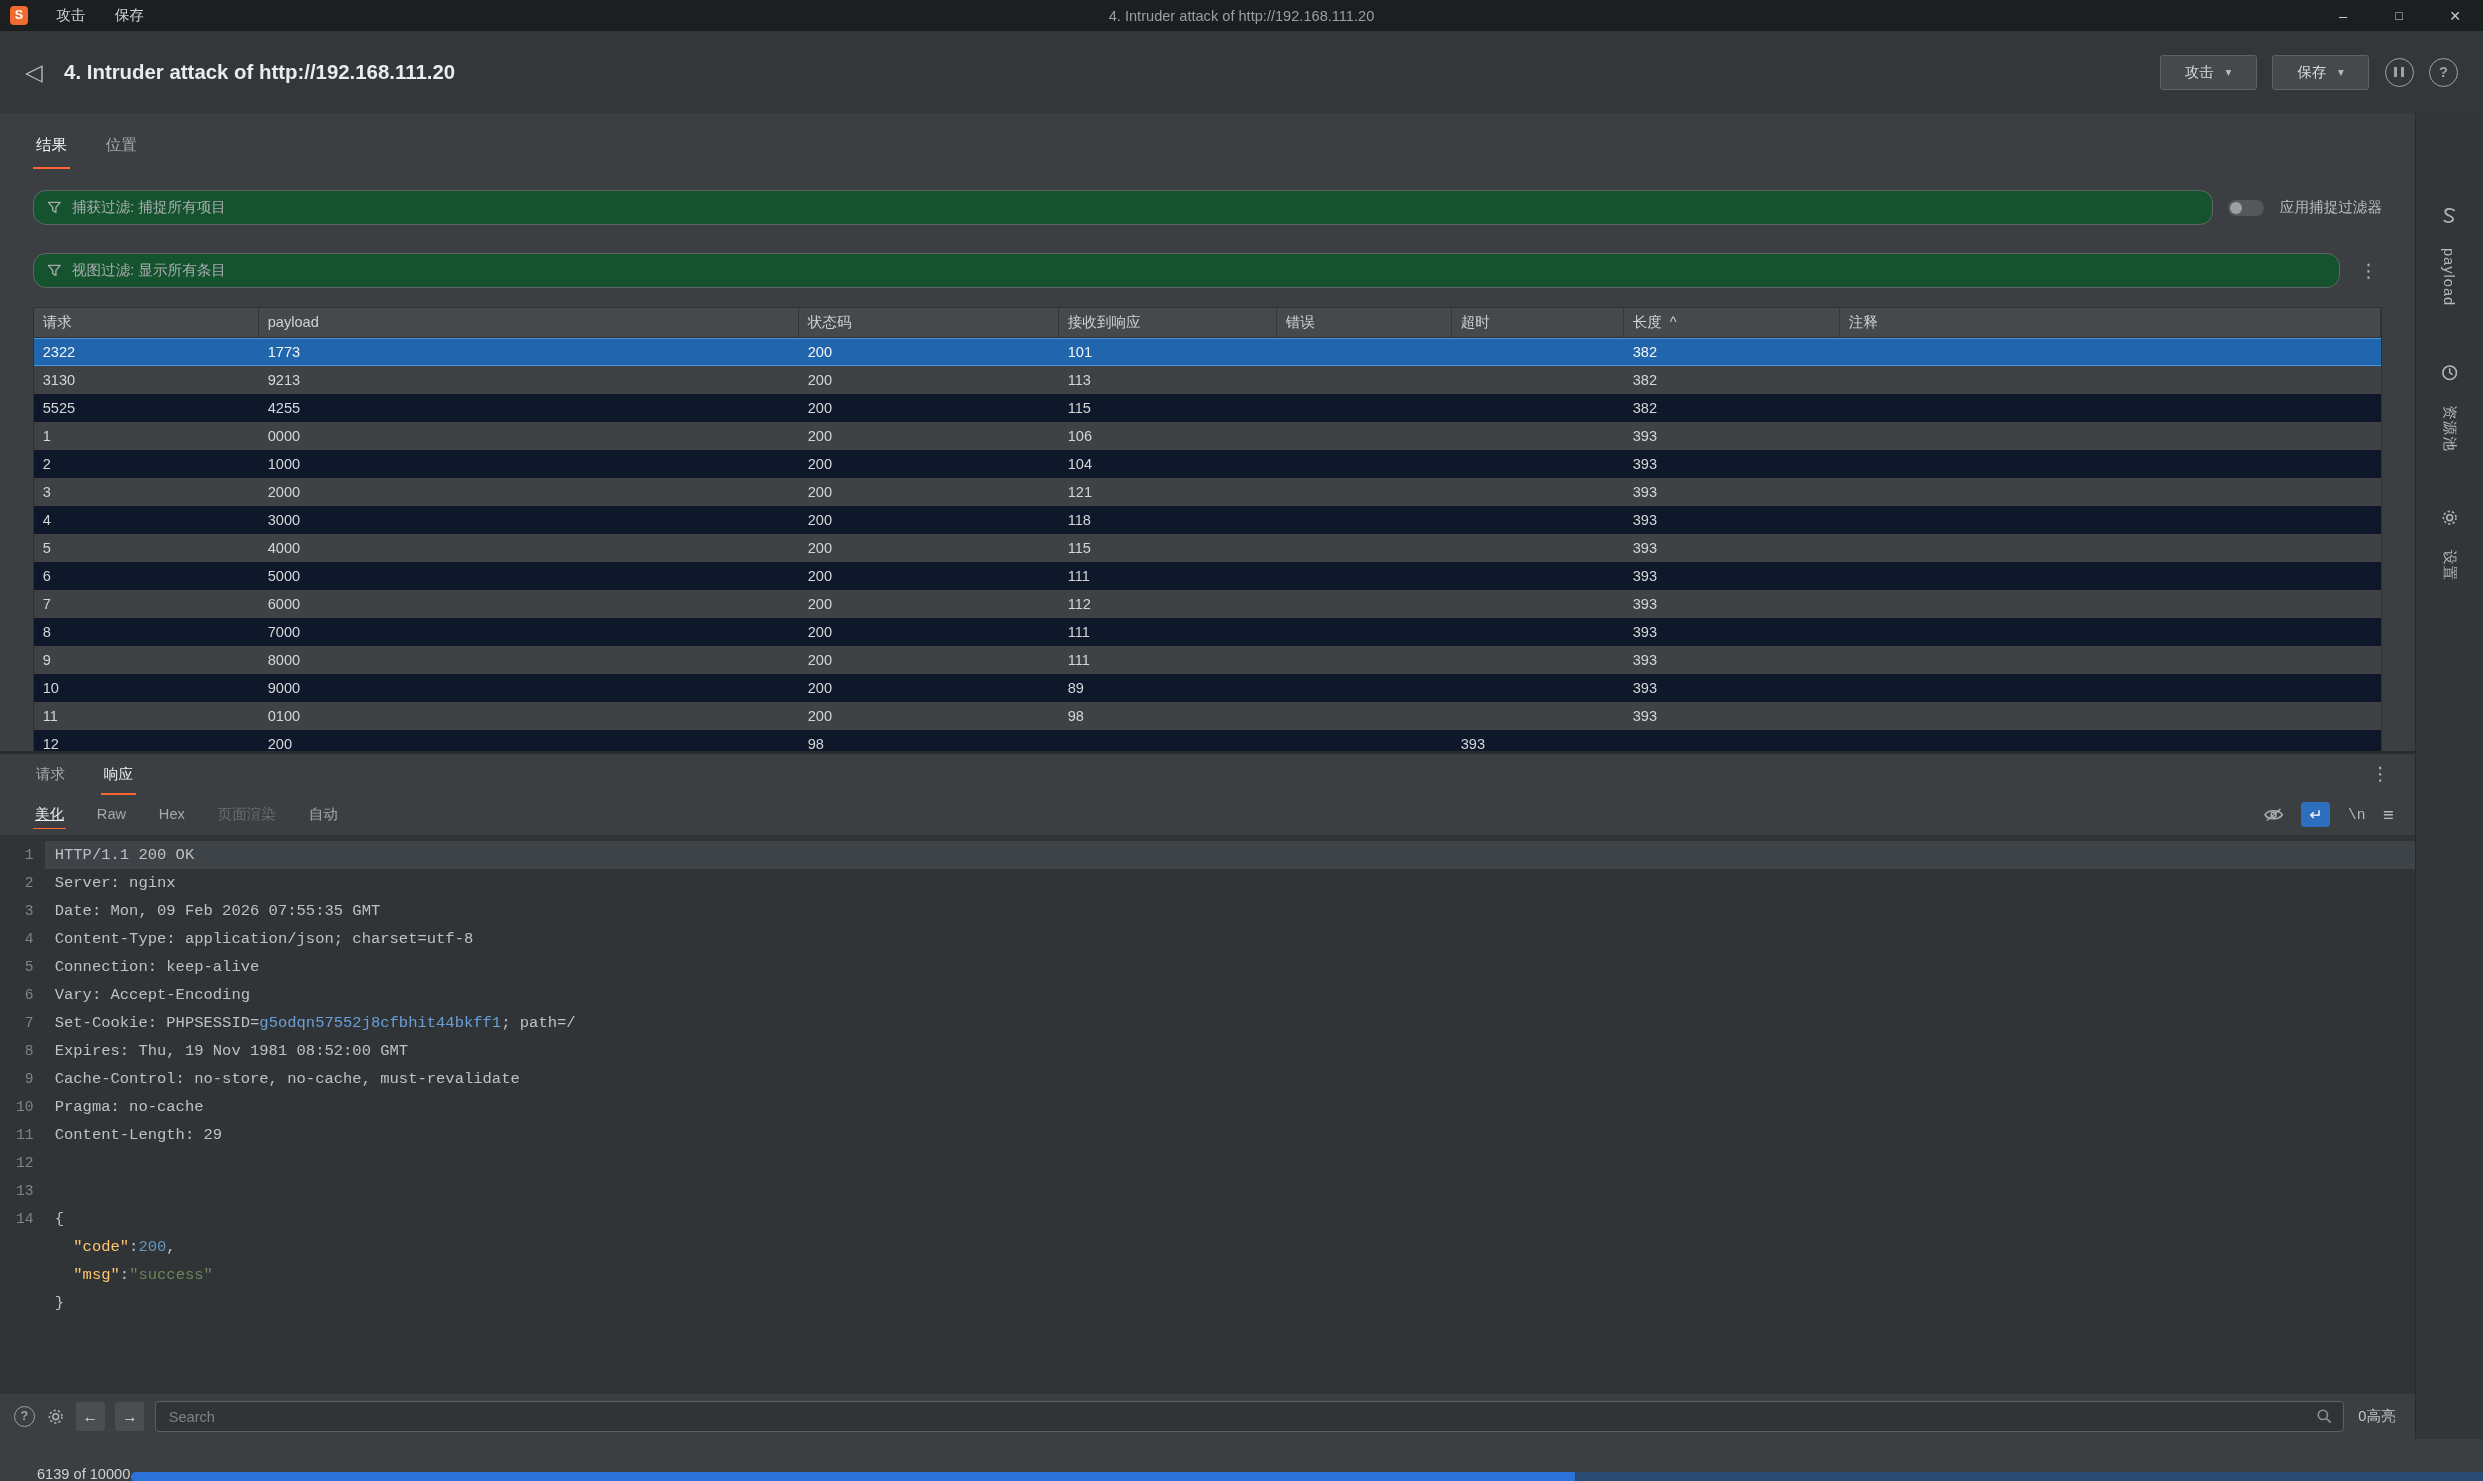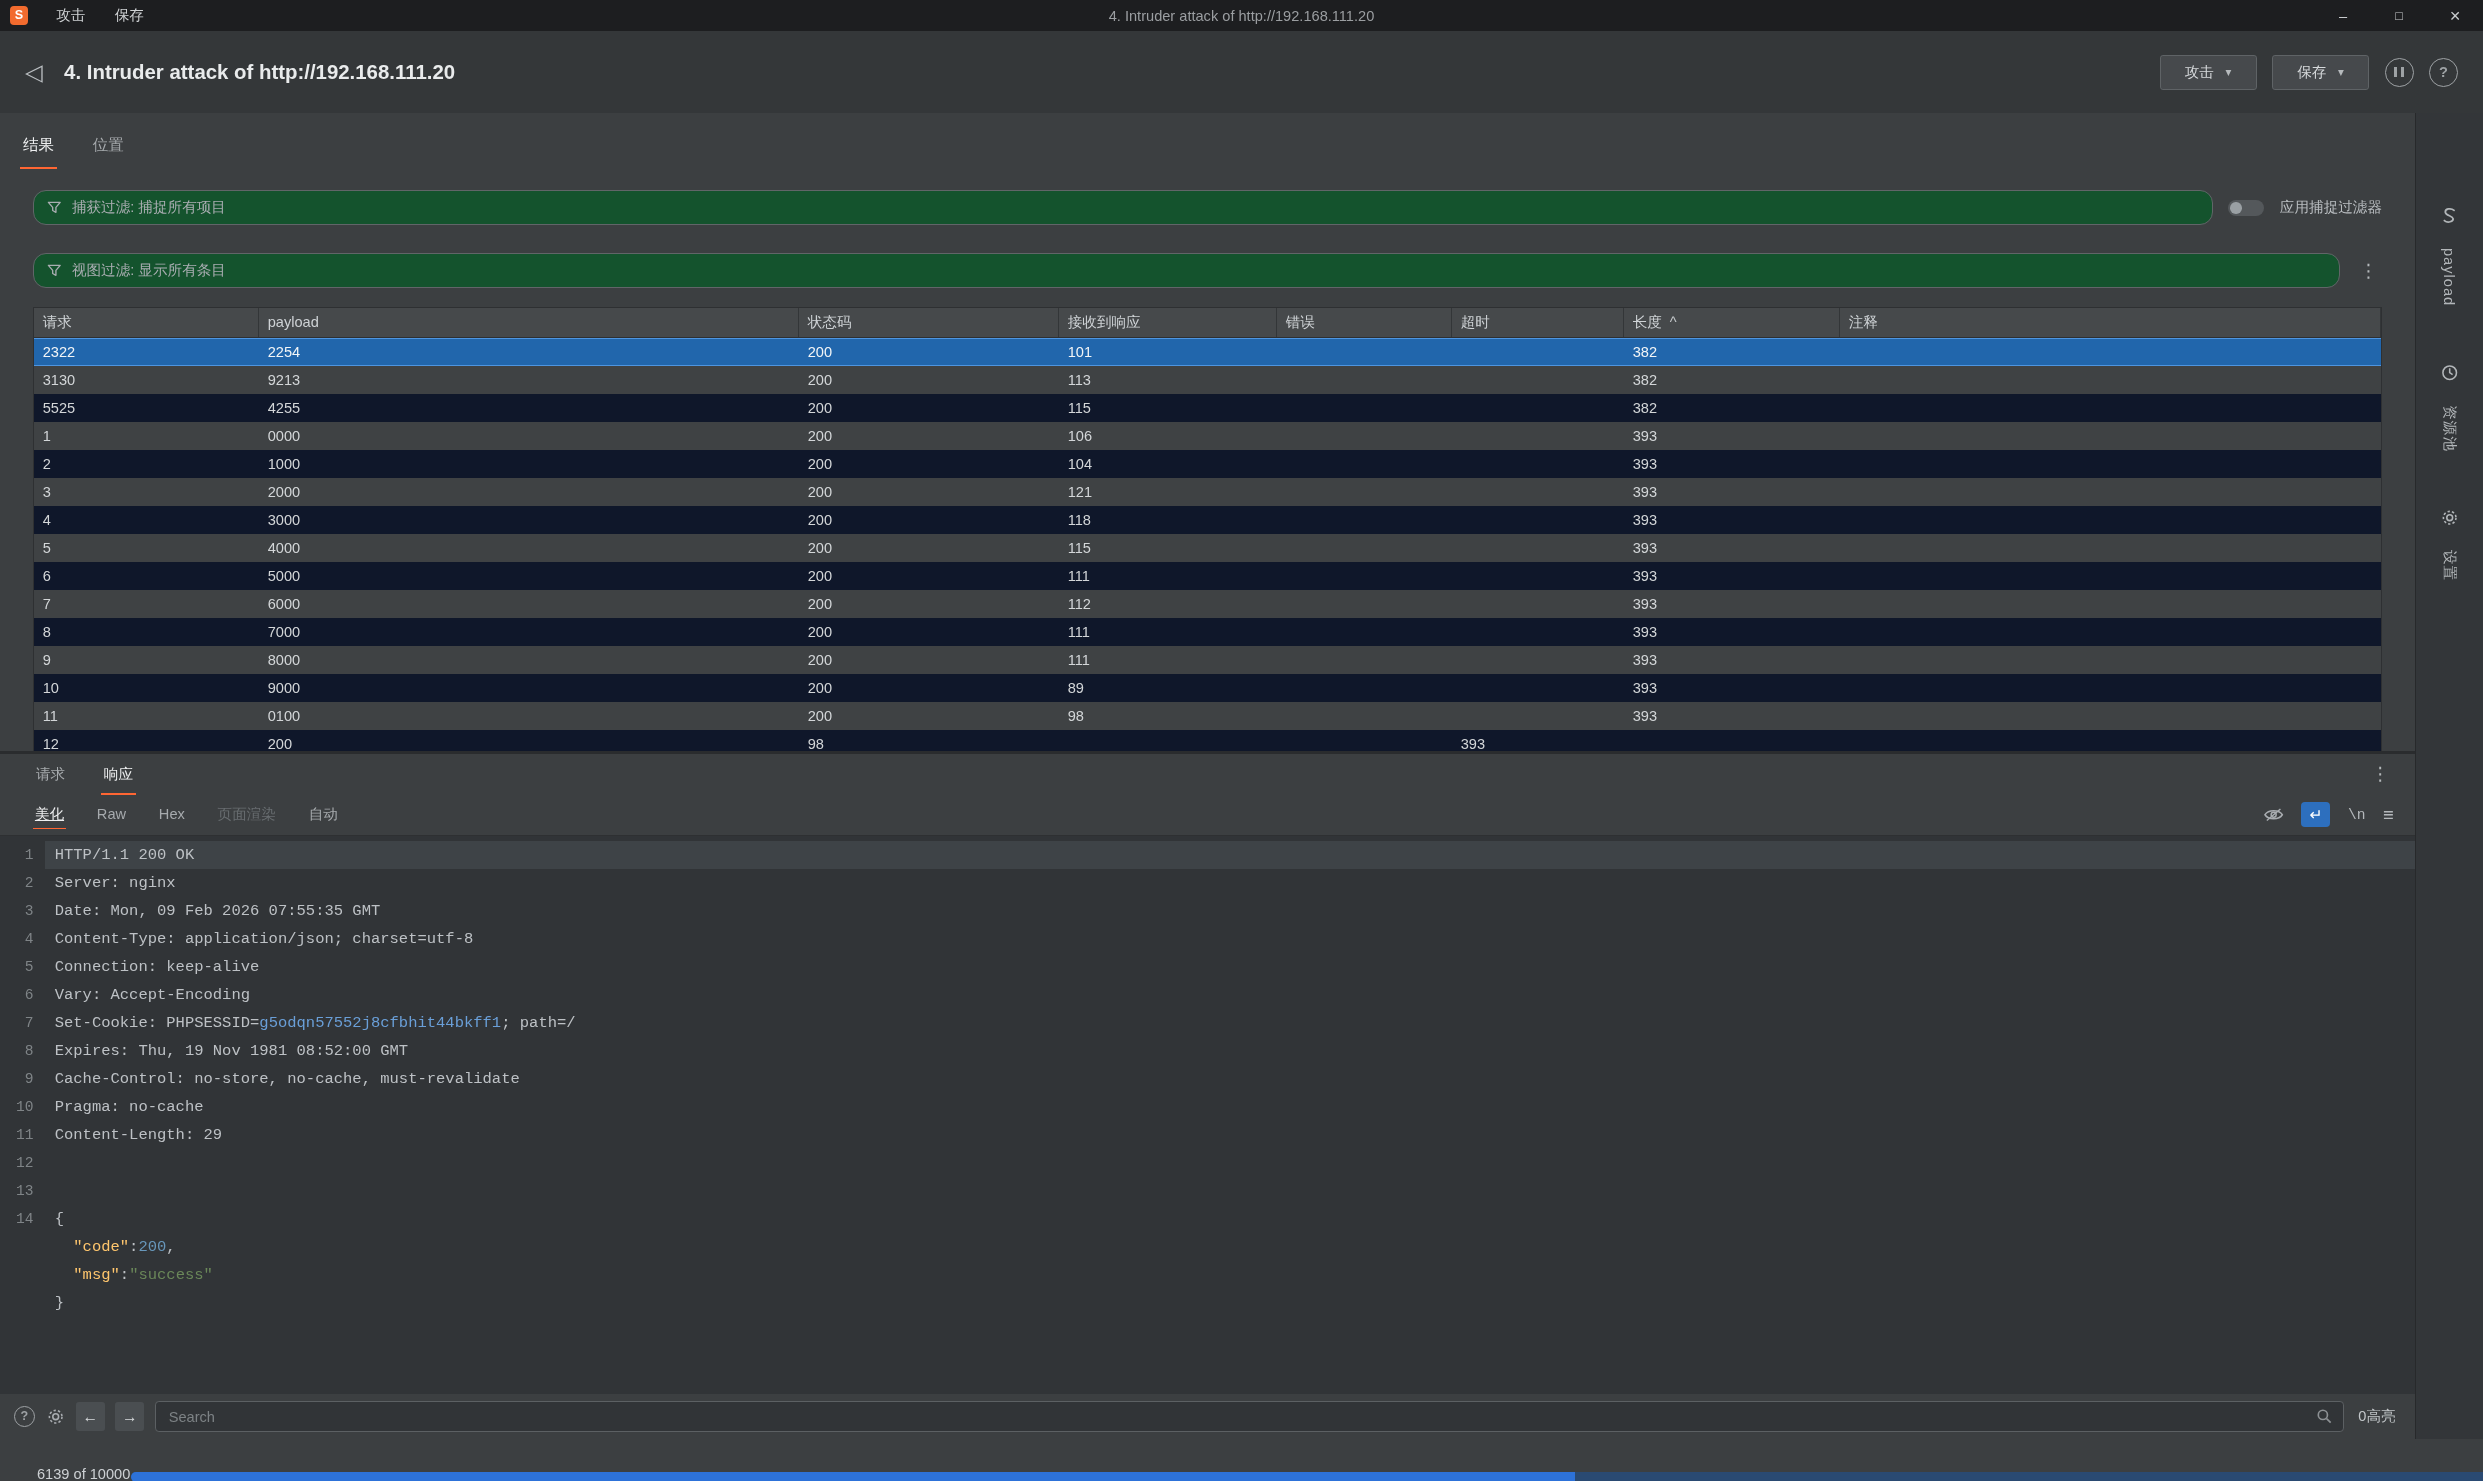--- a/index.html
+++ b/index.html
@@ -31,21 +31,21 @@
   .circle-btn{width:29px;height:29px;border:1.9px solid #9ea2a5;border-radius:50%;display:flex;
               align-items:center;justify-content:center;color:#9ea2a5;font-weight:bold;}
   .pause-bars{display:flex;gap:3.9px;}
   .pause-bars i{display:block;width:2.9px;height:9.7px;background:#9ea2a5;}
 
   
   .body-row{flex:1;display:flex;overflow:hidden;}
   .main-col{flex:1;display:flex;flex-direction:column;overflow:hidden;min-width:0;}
 
   
-  .main-tabs{height:56px;flex:0 0 auto;display:flex;align-items:flex-end;padding-left:20px;gap:33px;}
+  .main-tabs{height:56px;flex:0 0 auto;display:flex;align-items:flex-end;padding-left:33px;gap:33px;}
   .mtab{padding:7.8px 2.9px 10.7px;font-size:15.5px;color:#a6aaad;border-bottom:2.9px solid transparent;cursor:default;}
   .mtab.active{color:#eeefF0;border-bottom-color:#ff6633;}
 
   
   .filter-row{display:flex;align-items:center;margin:0 33px;gap:15.5px;flex:0 0 auto;}
   .filter-row.first{margin-top:21.3px;}
   .filter-row.second{margin-top:28px;}
   .filter-box{flex:1;height:35px;border:1px solid #616568;border-radius:13px;display:flex;
               align-items:center;padding:0 12.6px;gap:10.7px;color:#a9adb1;background:#14532d;}
   .toggle{width:36px;height:15.5px;border-radius:8.7px;background:#54585b;position:relative;flex:0 0 auto;}
@@ -226,21 +226,21 @@
               <span>长度</span>
               <span class="sort">^</span>
             </div>
             <div class="th">
               <span>注释</span>
             </div>
           </div>
         <div class="tbody">
             <div class="trow tgrid selected">
               <div class="tcell">2322</div>
-              <div class="tcell">2254</div>
+              <div class="tcell">1773</div>
               <div class="tcell">200</div>
               <div class="tcell">101</div>
               <div class="tcell"></div>
               <div class="tcell"></div>
               <div class="tcell">382</div>
               <div class="tcell"></div>
             </div>
             <div class="trow tgrid alt">
               <div class="tcell">3130</div>
               <div class="tcell">9213</div>

